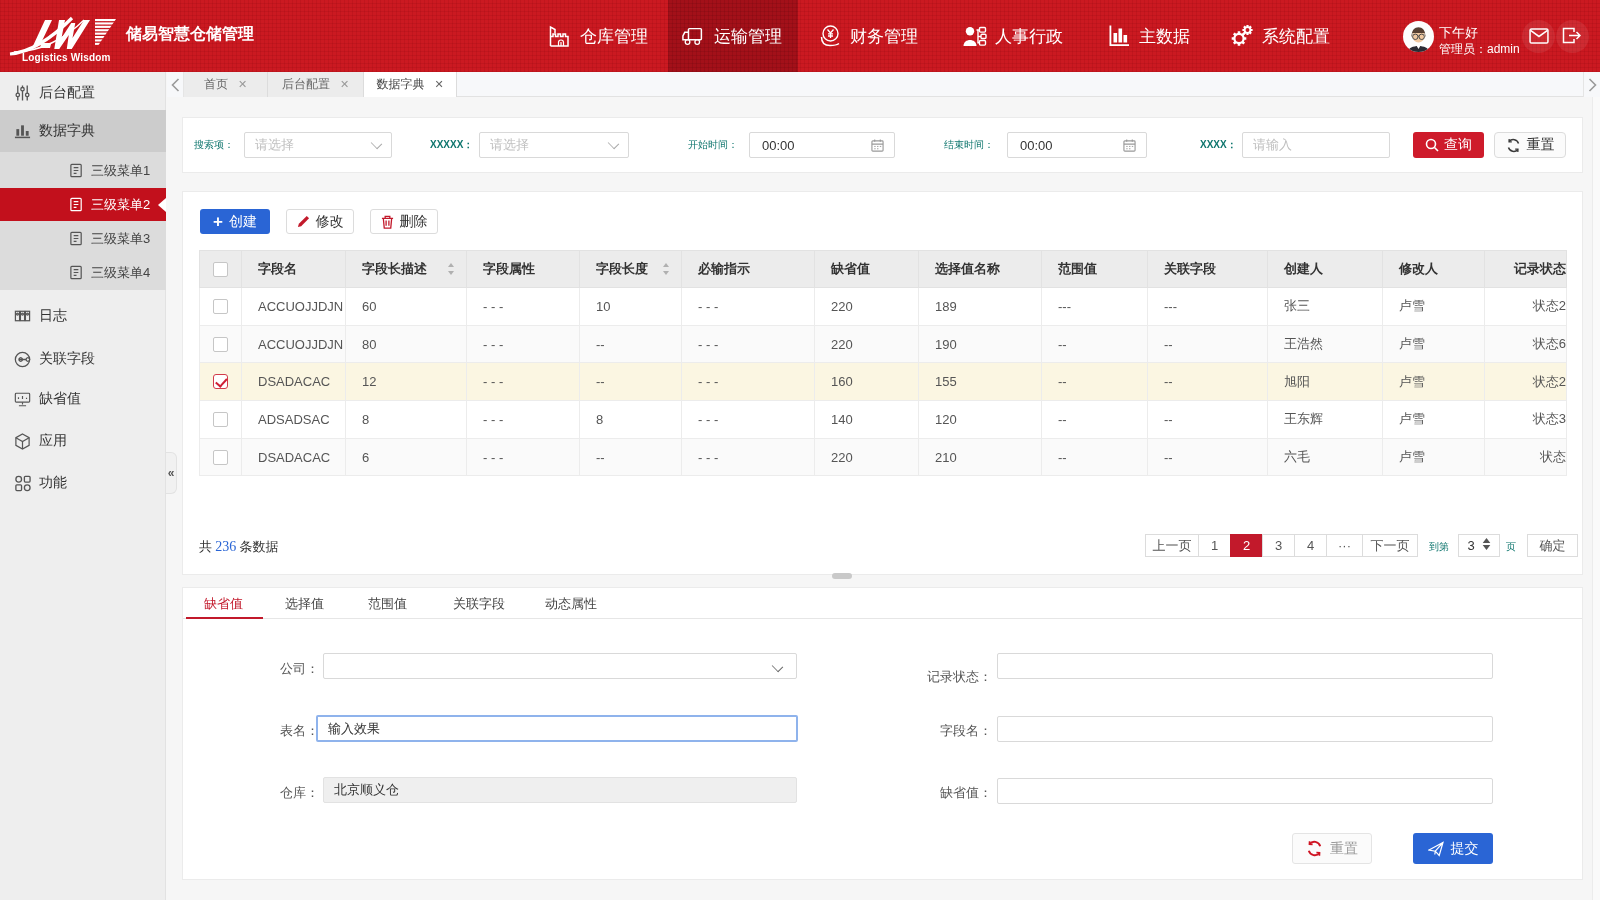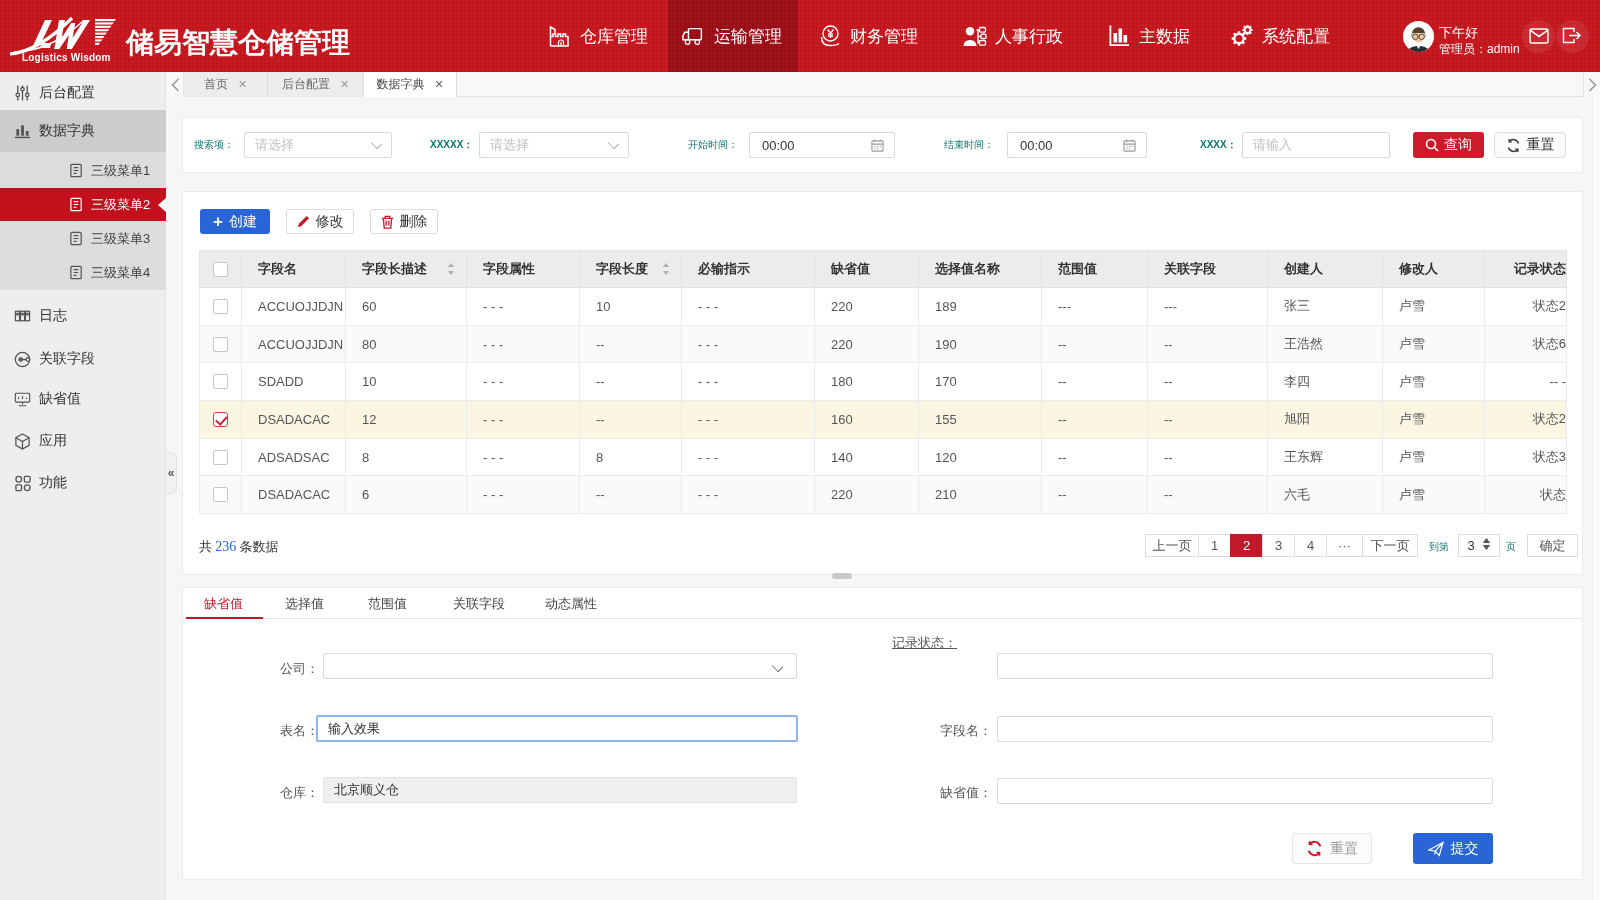--- a/index.html
+++ b/index.html
@@ -11,21 +11,21 @@
 #header .tex { position:absolute; inset:0;
   background-image:repeating-linear-gradient(0deg, rgba(120,0,8,.13) 0 1px, transparent 1px 4px),
                    repeating-linear-gradient(90deg, rgba(120,0,8,.13) 0 1px, transparent 1px 4px);
 }
 #navactive { position:absolute; left:668px; top:0; width:130px; height:72px; background:#a31019;
   background-image:repeating-linear-gradient(0deg, rgba(60,0,4,.12) 0 1px, transparent 1px 4px),
                    repeating-linear-gradient(90deg, rgba(60,0,4,.12) 0 1px, transparent 1px 4px); }
 .navitem { position:absolute; top:0; height:72px; display:flex; align-items:center; color:#fff; font-size:17px; }
 .navitem svg { margin-right:8px; }
 #hright { position:absolute; color:#fff; }
-#title { position:absolute; left:126px; top:24px; color:#fff; font-size:28px; font-weight:bold; letter-spacing:0px; }
+#title { position:absolute; left:126px; top:24px; color:#fff; font-size:16px; font-weight:bold; letter-spacing:0px; }
 
 
 #sidebar { position:absolute; left:0; top:72px; width:166px; height:828px; background:#eeeeee; border-right:1px solid #e2e2e2; }
 .sitem { position:absolute; left:0; width:166px; height:42px; display:flex; align-items:center; font-size:14px; color:#333; }
 .sitem .ic { width:17px; height:18px; margin-left:14px; margin-right:8px; display:flex; align-items:center; justify-content:center; }
 #grp { position:absolute; left:0; top:38px; width:166px; height:42px; background:#cccccc; }
 #sub { position:absolute; left:0; top:80px; width:166px; height:138px; background:#dcdcdc; }
 .sub2 { position:absolute; left:0; width:166px; height:33px; display:flex; align-items:center; font-size:13px; color:#444;padding-left:28px; }
 .sub2 .ic { width:15px; height:15px; margin-left:41px; margin-right:7px; }
 #subact { position:absolute; left:0; top:116px; width:166px; height:33px; background:#c2101c; }
@@ -444,37 +444,20 @@
           <td>--</td>
           <td>- - -</td>
           <td>220</td>
           <td>190</td>
           <td>--</td>
           <td>--</td>
           <td>王浩然</td>
           <td>卢雪</td>
           <td>状态6</td>
     </tr>
-    <tr>
-      <td style="padding:0">
-            <div class="cb"></div>
-          </td>
-      <td>SDADD</td>
-          <td>10</td>
-          <td>- - -</td>
-          <td>--</td>
-          <td>- - -</td>
-          <td>180</td>
-          <td>170</td>
-          <td>--</td>
-          <td>--</td>
-          <td>李四</td>
-          <td>卢雪</td>
-          <td>-- -</td>
-    </tr>
     <tr class="sel">
       <td style="padding:0">
             <div class="cb on"></div>
           </td>
       <td>DSADACAC</td>
           <td>12</td>
           <td>- - -</td>
           <td>--</td>
           <td>- - -</td>
           <td>160</td>
@@ -549,21 +532,21 @@
 <div class="btab" style="left:368px;">范围值</div>
 <div class="btab" style="left:453px;">关联字段</div>
 <div class="btab" style="left:545px;">动态属性</div>
 <div id="btabline"></div>
 <div id="btabred"></div>
 
 <div class="glabel" style="left:280px;top:660px;">公司：</div>
 <div class="ginput" style="left:323px;top:653px;width:474px;">
   <span class="chev" style="position:absolute;right:14px;top:8px;width:9px;height:9px;border-right:1.6px solid #666;border-bottom:1.6px solid #666;transform:rotate(45deg) scale(1,.8);"></span>
 </div>
-<div class="glabel" style="left:892px;top:634px;width:100px;text-decoration:underline;">记录状态：</div>
+<div class="glabel" style="left:892px;top:668px;width:100px;text-align:right;">记录状态：</div>
 <div class="ginput" style="left:997px;top:653px;width:496px;"></div>
 
 <div class="glabel" style="left:280px;top:722px;">表名：</div>
 <div class="ginput" style="left:316px;top:715px;width:482px;height:27px;border:2px solid #8fb3ec;">输入效果</div>
 <div class="glabel" style="left:892px;top:722px;width:100px;text-align:right;">字段名：</div>
 <div class="ginput" style="left:997px;top:716px;width:496px;"></div>
 
 <div class="glabel" style="left:280px;top:784px;">仓库：</div>
 <div class="ginput" style="left:323px;top:777px;width:474px;background:#efefef;border-color:#e2e2e2;">北京顺义仓</div>
 <div class="glabel" style="left:892px;top:784px;width:100px;text-align:right;">缺省值：</div>

